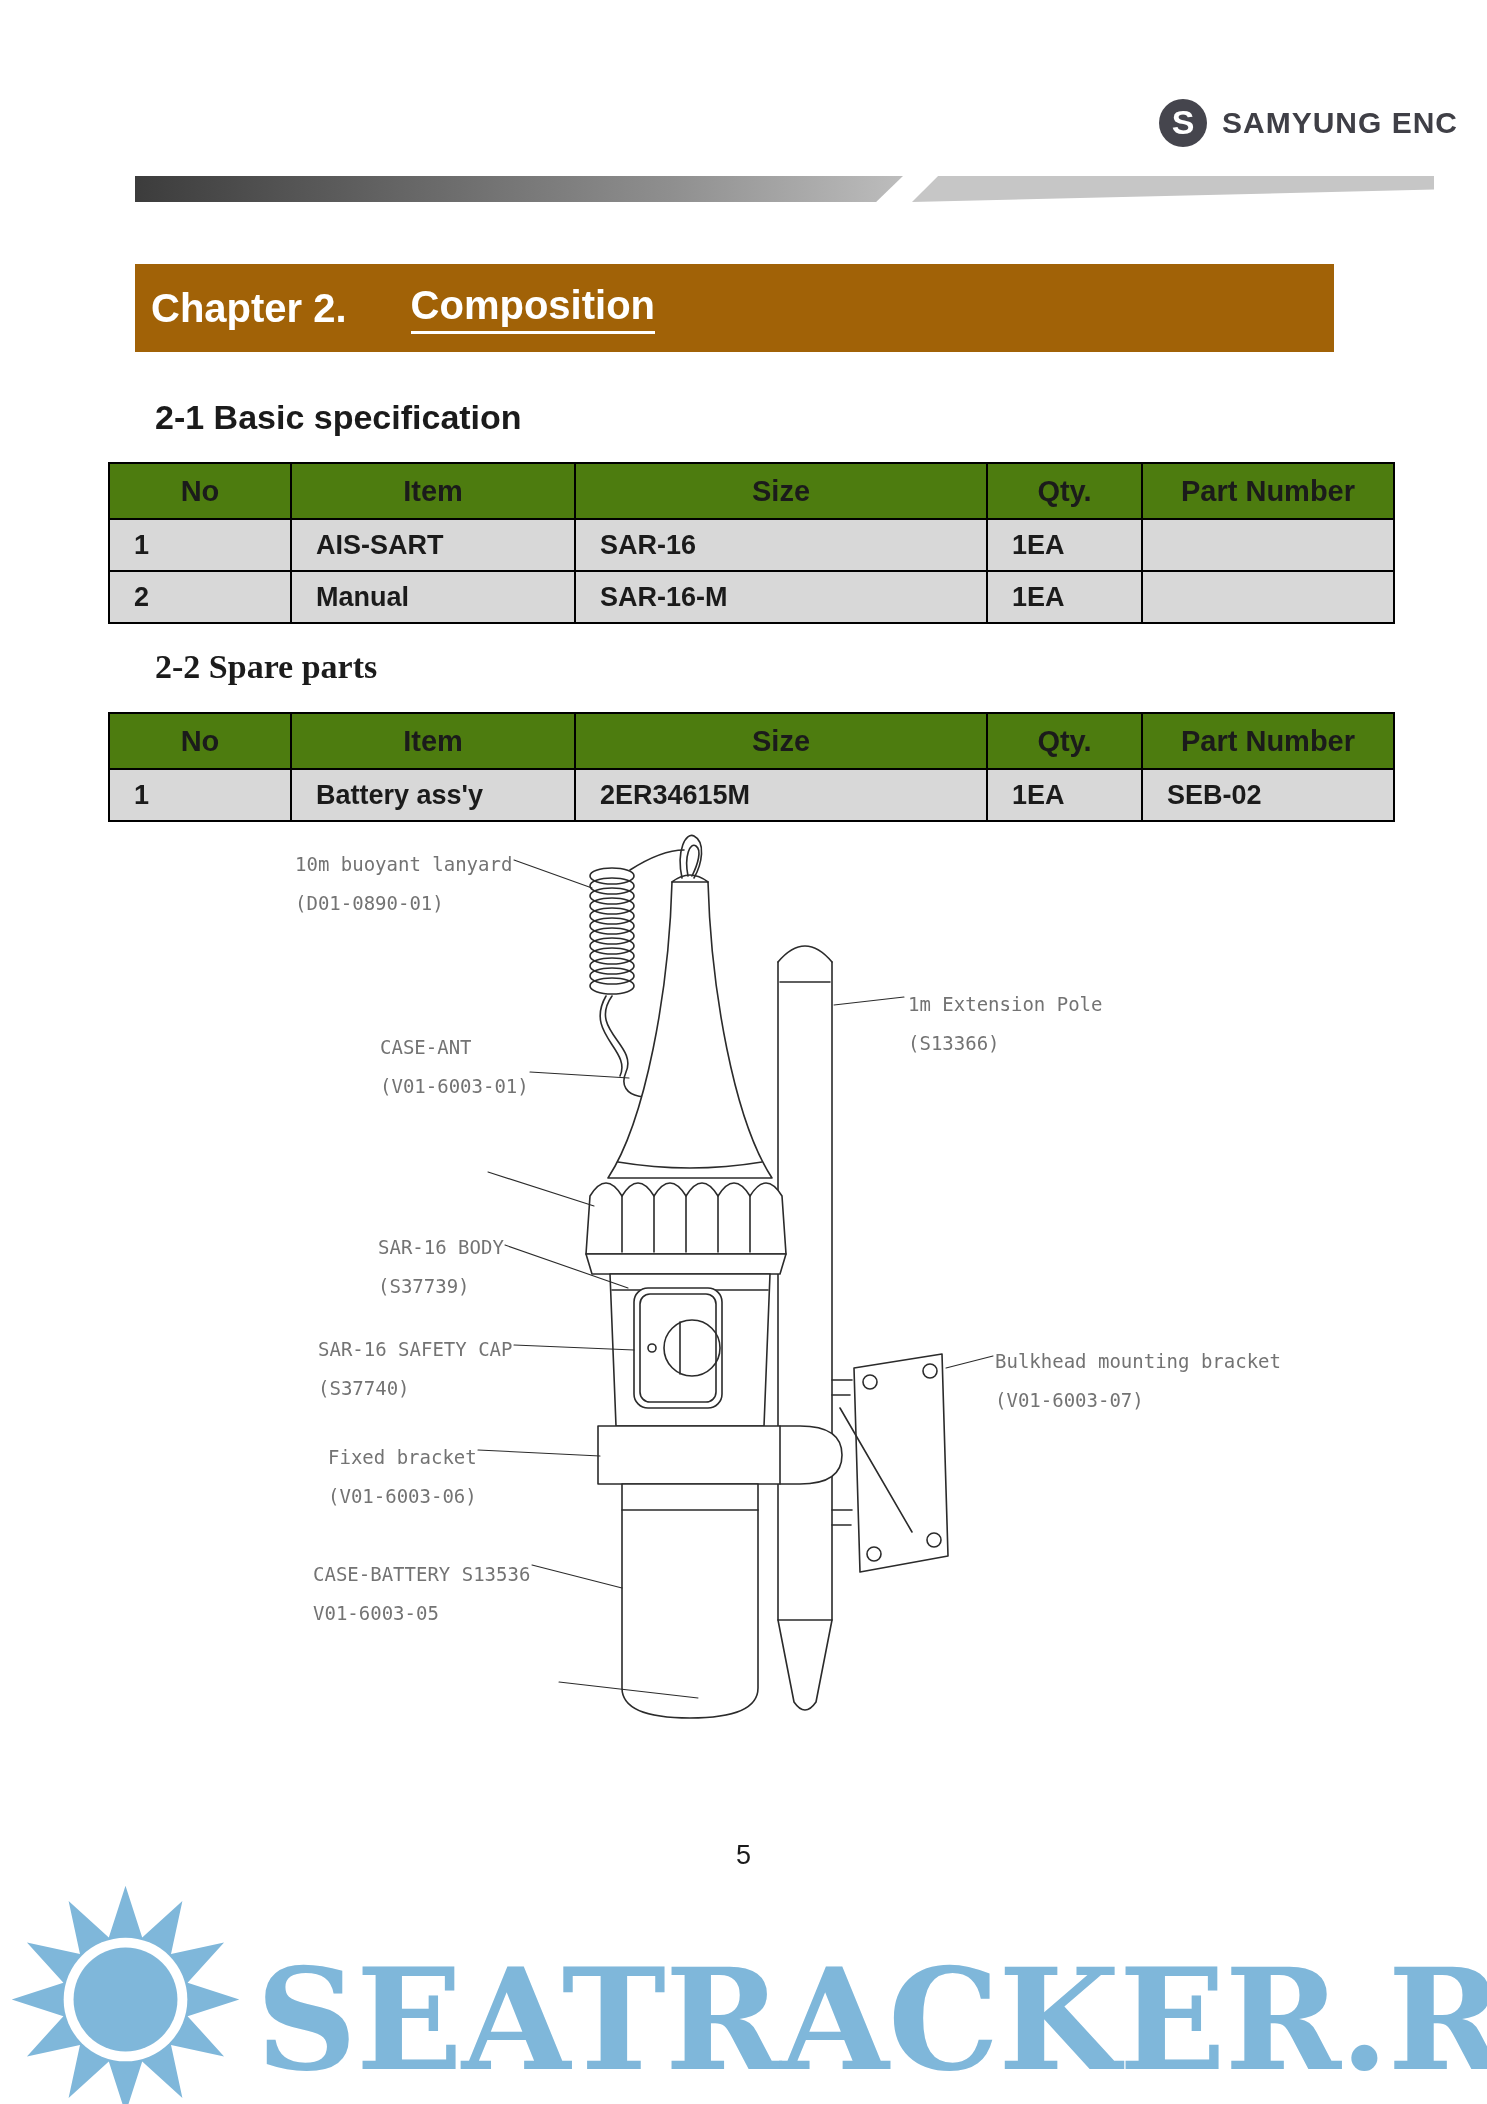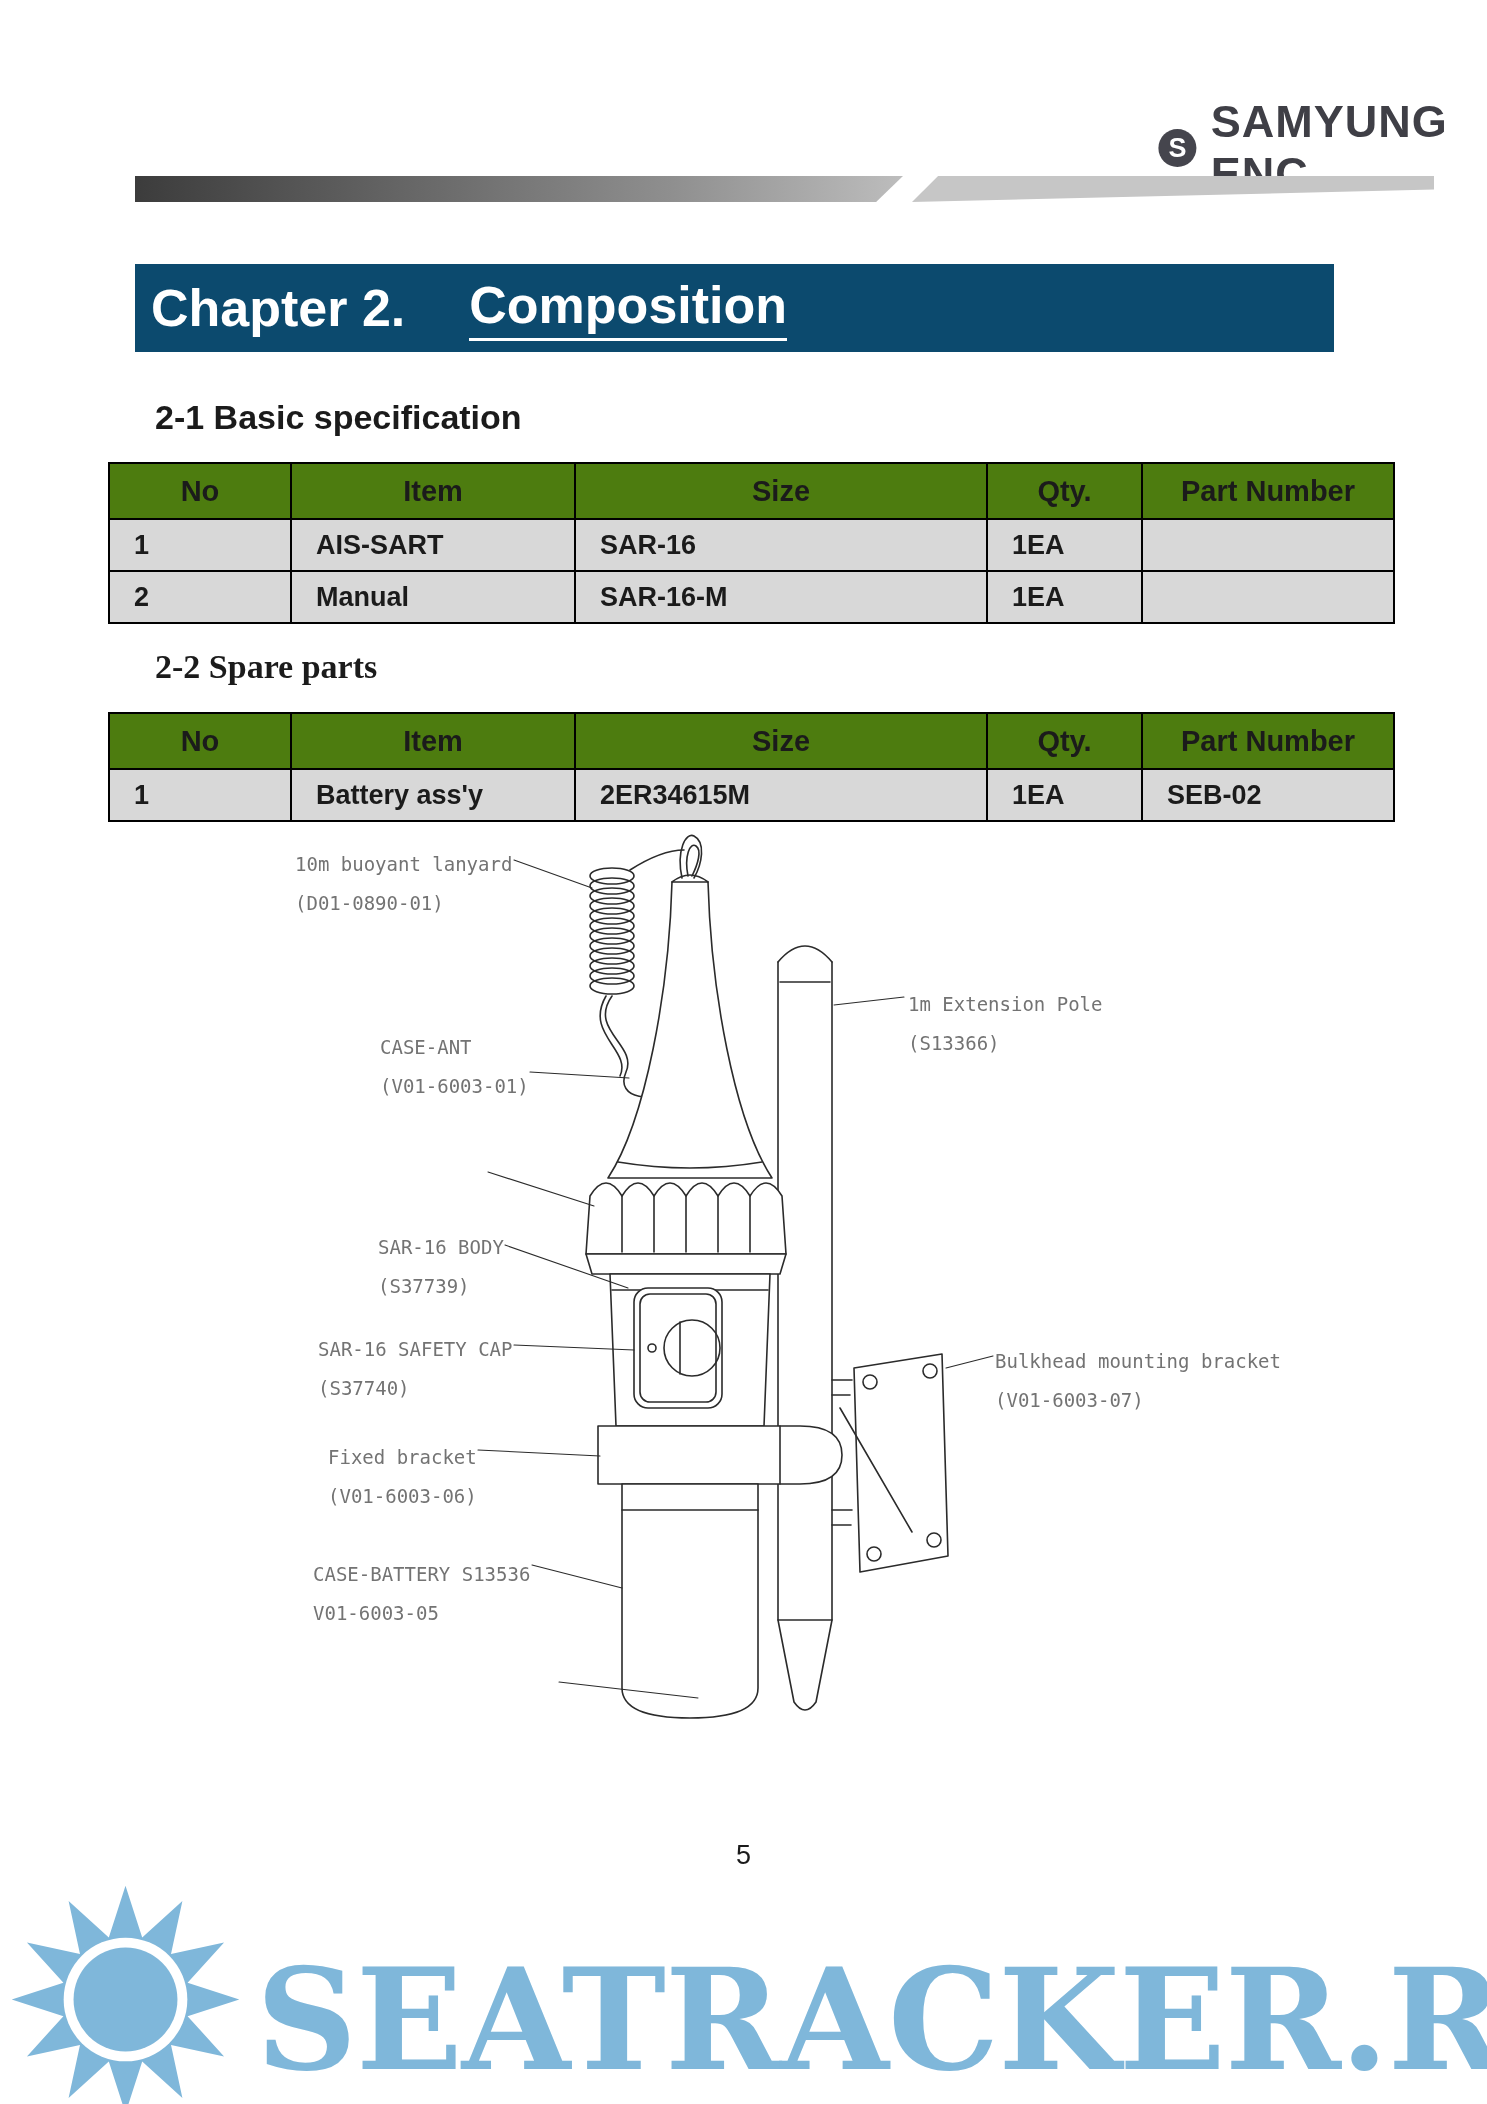--- a/index.html
+++ b/index.html
@@ -3,37 +3,37 @@
 <meta charset="utf-8">
 <style>
   html,body{margin:0;padding:0;background:#e8e8e8;}
   .page{
     position:relative;width:1487px;height:2104px;background:#ffffff;
     margin:0 auto;overflow:hidden;
     font-family:"Liberation Sans", sans-serif;color:#1b1b1b;
   }
   
   .brand{position:absolute;top:96px;left:1156px;display:flex;align-items:center;gap:12px;}
-  .brand-text{font-size:45px;font-weight:bold;color:#3f3f46;letter-spacing:1px;}
+  .brand-text{font-size:30px;font-weight:bold;color:#3f3f46;letter-spacing:1px;}
   
   .rule-dark{
     position:absolute;left:135px;top:176px;width:768px;height:26px;
     background:linear-gradient(90deg,#3c3c3c 0%,#8f8f8f 70%,#bdbdbd 100%);
     clip-path:polygon(0 0,100% 0,96.5% 100%,0 100%);
   }
   .rule-light{
     position:absolute;left:912px;top:176px;width:522px;height:26px;
     background:#c6c6c6;
     clip-path:polygon(5% 0,100% 0,100% 52%,0 100%);
   }
   
   .chapter-banner{
     position:absolute;left:135px;top:264px;width:1199px;height:88px;
-    background:#0c4a6e;color:#fff;display:flex;align-items:center;
-    font-size:52px;font-weight:bold;padding-left:16px;box-sizing:border-box;
+    background:#a16207;color:#fff;display:flex;align-items:center;
+    font-size:40px;font-weight:bold;padding-left:16px;box-sizing:border-box;
   }
   .chapter-title{margin-left:64px;border-bottom:3px solid #fff;padding-bottom:3px;}
   
   .section-heading{position:absolute;left:155px;font-size:34px;font-weight:bold;color:#1b1b1b;}
   .sh-basic{top:398px;}
   .sh-spare{top:648px;font-family:Liberation Serif, serif;}
   
   table.spec{
     position:absolute;left:108px;border-collapse:collapse;width:1285px;
     table-layout:fixed;

